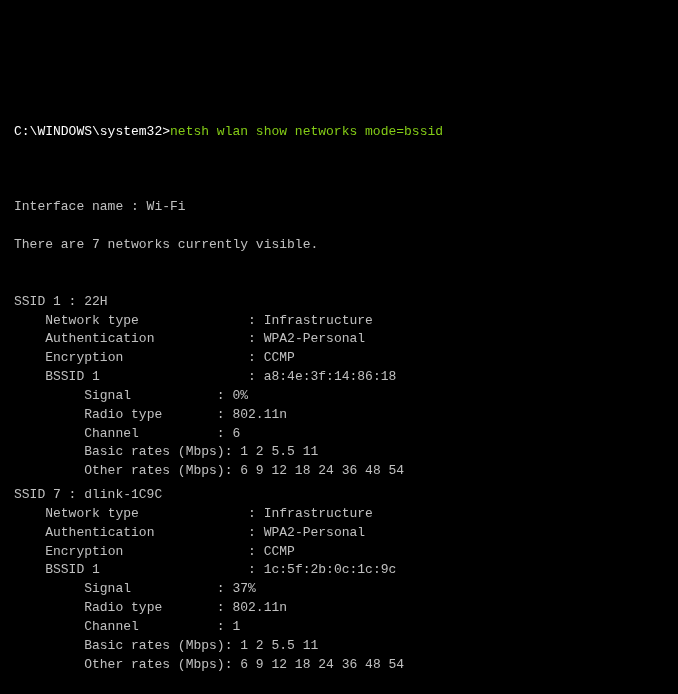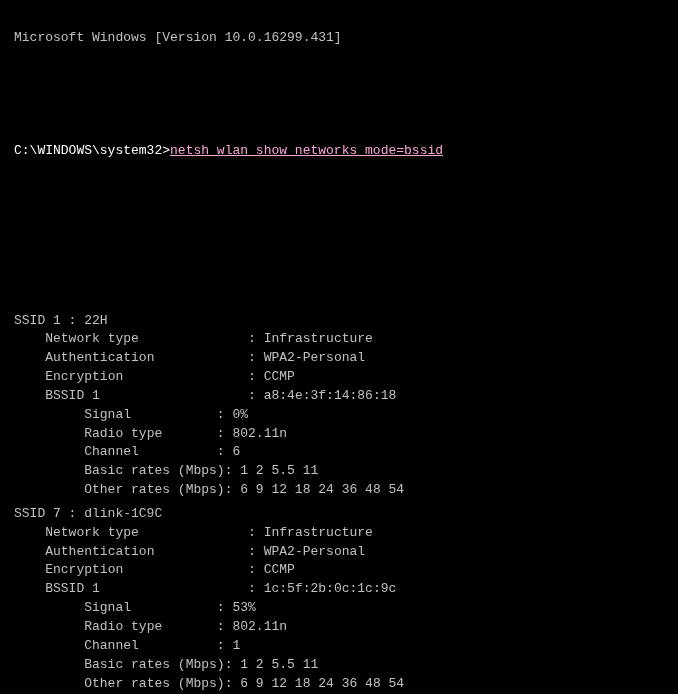--- a/index.html
+++ b/index.html
@@ -14,38 +14,36 @@
       font-size: 13px;
       line-height: 1.45;
       width: 678px;
       min-height: 694px;
       padding: 10px 14px;
     }
     .terminal {
       white-space: pre;
     }
     .highlight {
-      color: #f9a8d4;
-      text-decoration: underline;
+      color: #84cc16;
     }
     .cmd-line {
       color: #ffffff;
     }
   </style>
 </head>
 <body>
 
 <div class="terminal">
-<span>Microsoft Windows [Version 10.0.16299.431]</span>
 <br>
 <br>
 <br><span class="cmd-line"><span>C:\WINDOWS\system32&gt;</span><span class="highlight">netsh wlan show networks mode=bssid</span></span>
 <br>
-<br>
-<br>
+<br><span>Interface name : Wi-Fi</span>
+<br><span>There are 7 networks currently visible.</span>
 <br>
 </div>
 
 <div id="networks-container">
     <div style="font-family: &quot;Courier New&quot;, Courier, monospace; font-size: 13px; line-height: 1.45; color: rgb(192, 192, 192); white-space: pre; background-color: rgb(0, 0, 0);"><span>SSID 1 : 22H</span>
     <span>Network type              </span>: <span>Infrastructure</span>
     <span>Authentication            </span>: <span>WPA2-Personal</span>
     <span>Encryption                </span>: <span>CCMP</span>
     <span>BSSID 1                   </span>: <span>a8:4e:3f:14:86:18</span>
          <span>Signal           </span>: <span>0%</span>
@@ -53,20 +51,20 @@
          <span>Channel          </span>: <span>6</span>
          <span>Basic rates (Mbps)</span>: <span>1 2 5.5 11</span>
          <span>Other rates (Mbps)</span>: <span>6 9 12 18 24 36 48 54</span>
 </div>
     <div style="height: 5px;"></div>
     <div style="font-family: &quot;Courier New&quot;, Courier, monospace; font-size: 13px; line-height: 1.45; color: rgb(192, 192, 192); white-space: pre; background-color: rgb(0, 0, 0);"><span>SSID 7 : dlink-1C9C</span>
     <span>Network type              </span>: <span>Infrastructure</span>
     <span>Authentication            </span>: <span>WPA2-Personal</span>
     <span>Encryption                </span>: <span>CCMP</span>
     <span>BSSID 1                   </span>: <span>1c:5f:2b:0c:1c:9c</span>
-         <span>Signal           </span>: <span>53%</span>
+         <span>Signal           </span>: <span>37%</span>
          <span>Radio type       </span>: <span>802.11n</span>
          <span>Channel          </span>: <span>1</span>
          <span>Basic rates (Mbps)</span>: <span>1 2 5.5 11</span>
          <span>Other rates (Mbps)</span>: <span>6 9 12 18 24 36 48 54</span>
 </div>
     <div style="height: 5px;"></div>
   </div>
 
 </body></html>

